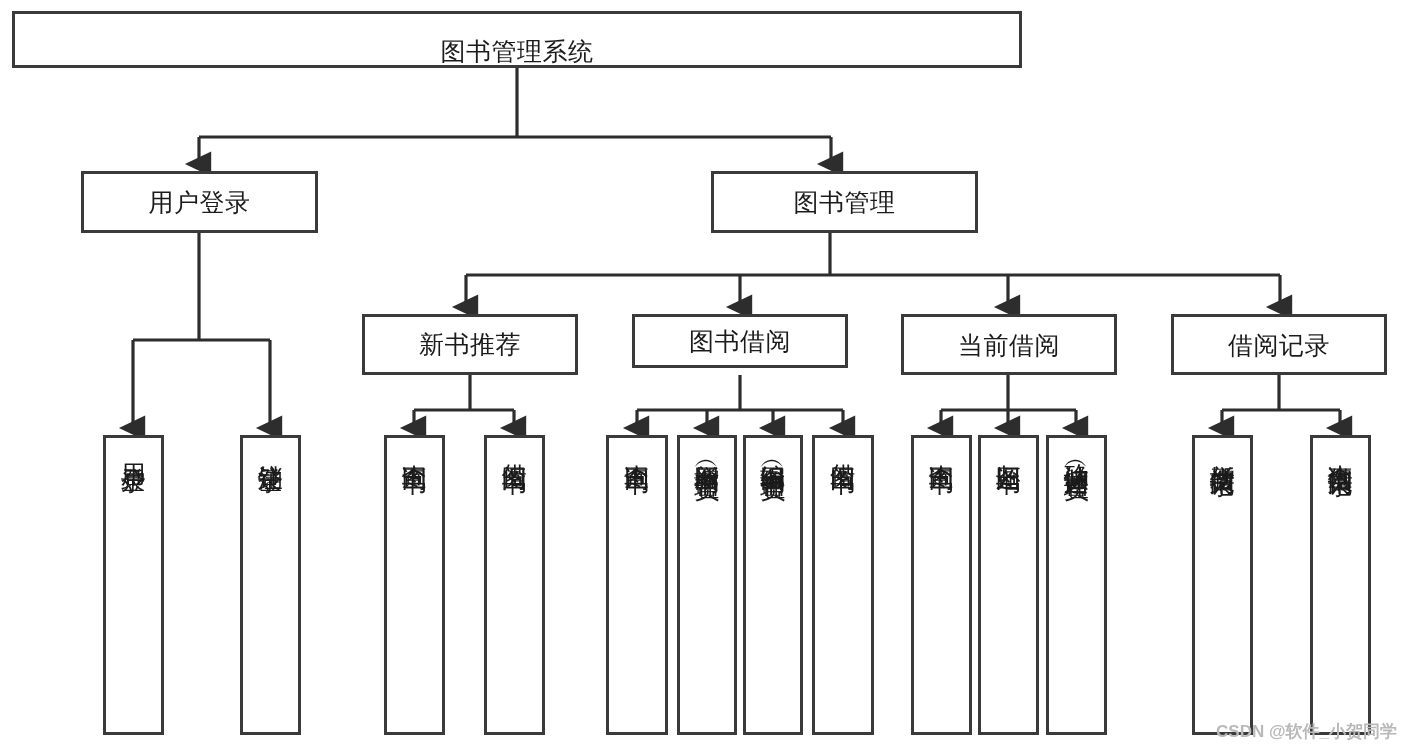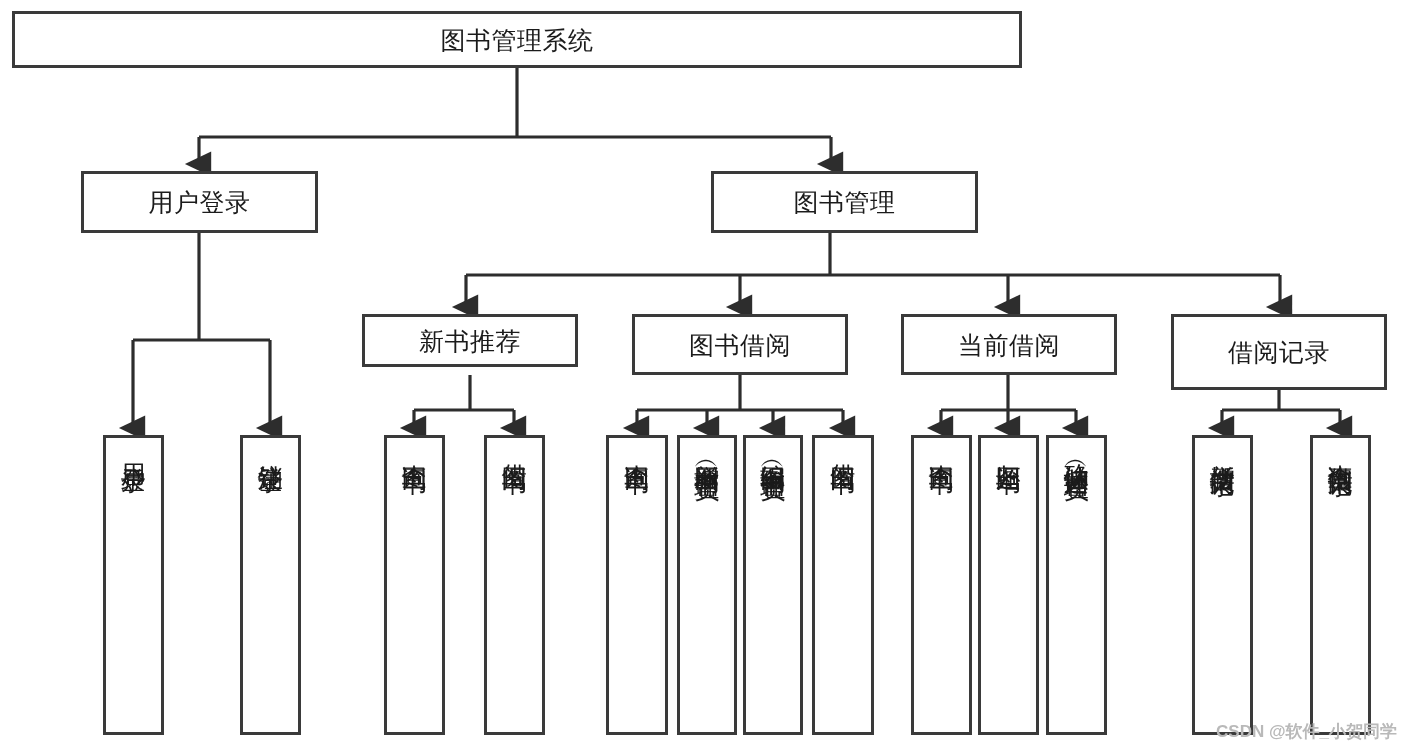--- a/index.html
+++ b/index.html
@@ -124,41 +124,41 @@
       <path d="M1008,410 L1008,428" marker-end="url(#arrow)"></path>
       <path d="M1076,410 L1076,428" marker-end="url(#arrow)"></path>
 
       <path d="M1279,375 L1279,410"></path>
       <path d="M1222,410 L1340,410"></path>
       <path d="M1222,410 L1222,428" marker-end="url(#arrow)"></path>
       <path d="M1340,410 L1340,428" marker-end="url(#arrow)"></path>
     </g>
   </svg>
 
-  <div class="node horiz root" style="left:12px; top:11px; width:1010px; height:57px;">
+  <div class="node horiz root" style="left:12px; top:11px; width:1010px; height:57px;align-items:flex-end;">
     <span class="label">图书管理系统</span>
   </div>
 
   <div class="node horiz" style="left:81px; top:171px; width:237px; height:62px;">
     <span class="label">用户登录</span>
   </div>
   <div class="node horiz" style="left:711px; top:171px; width:267px; height:62px;">
     <span class="label">图书管理</span>
   </div>
 
-  <div class="node horiz" style="left:362px; top:314px; width:216px; height:53px;">
+  <div class="node horiz" style="left:362px; top:314px; width:216px; height:61px;font-family:Liberation Serif, serif;">
     <span class="label">新书推荐</span>
   </div>
-  <div class="node horiz" style="left:632px; top:314px; width:216px; height:61px;">
+  <div class="node horiz" style="left:632px; top:314px; width:216px; height:54px;">
     <span class="label">图书借阅</span>
   </div>
   <div class="node horiz" style="left:901px; top:314px; width:216px; height:61px;">
     <span class="label">当前借阅</span>
   </div>
-  <div class="node horiz" style="left:1171px; top:314px; width:216px; height:76px;align-items:center;">
+  <div class="node horiz" style="left:1171px; top:314px; width:216px; height:61px;align-items:center;">
     <span class="label">借阅记录</span>
   </div>
 
   <div class="node vert" style="left:103px; top:435px; width:61px; height:300px;">
     <span class="label">用户登录</span>
   </div>
   <div class="node vert" style="left:240px; top:435px; width:61px; height:300px;">
     <span class="label">注销登录</span>
   </div>
 

